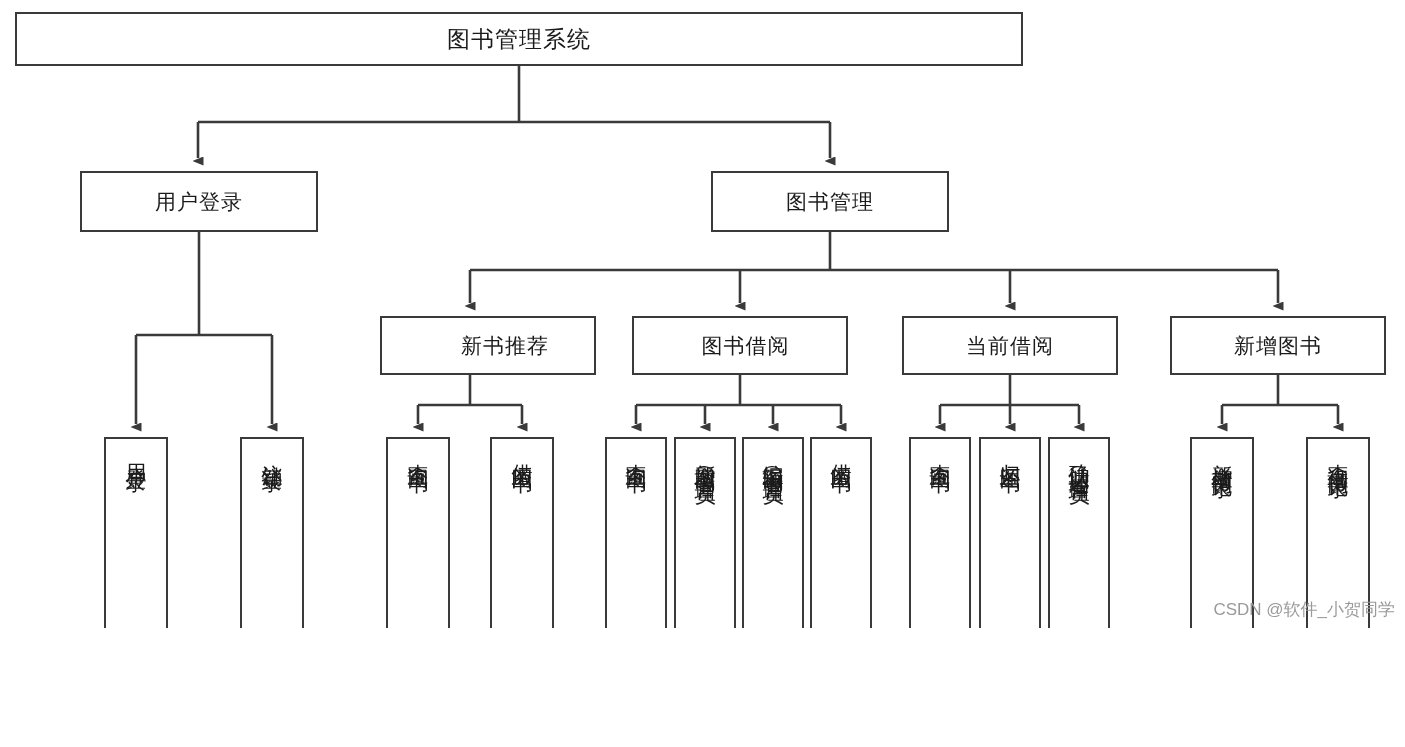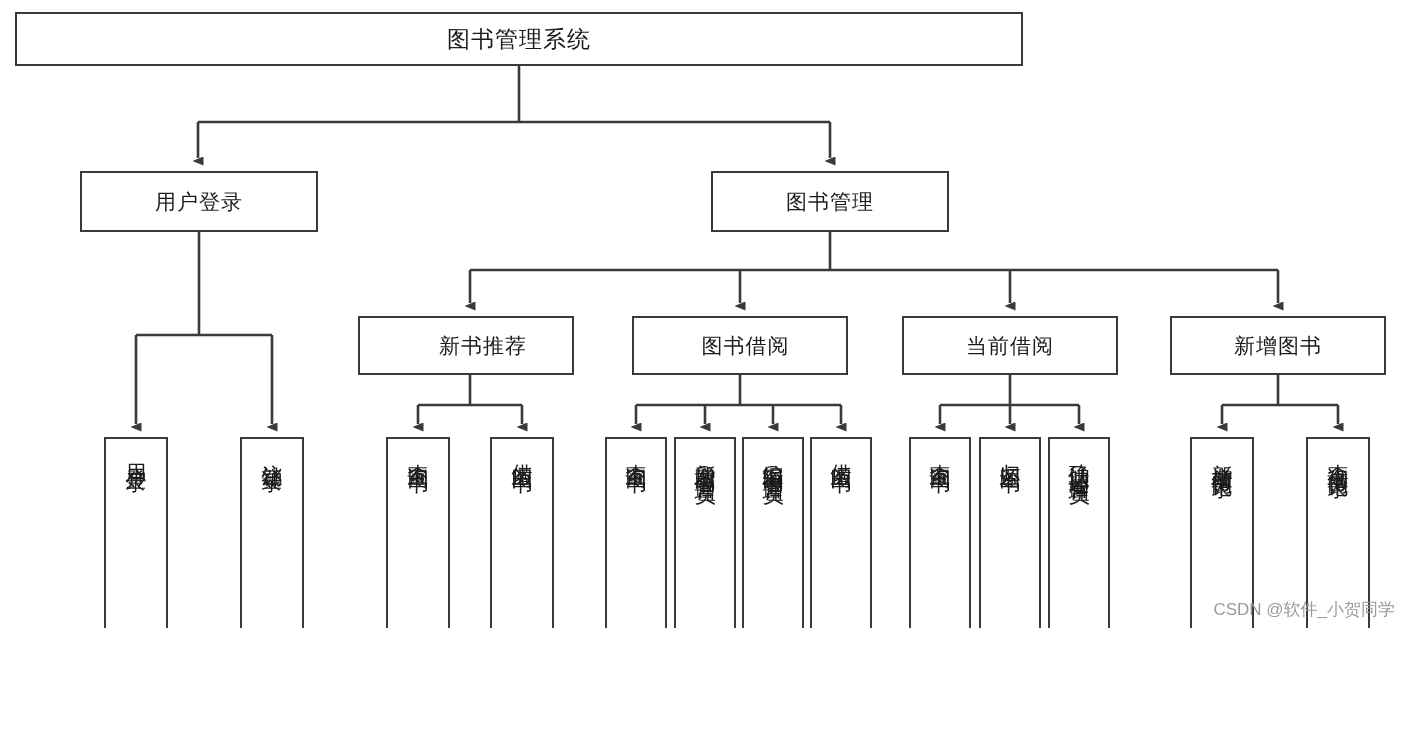--- a/index.html
+++ b/index.html
@@ -130,21 +130,21 @@
   </div>
 
   <div class="node level2" style="left:80px; top:171px; width:238px; height:61px;">
     <span class="htext">用户登录</span>
   </div>
 
   <div class="node level2" style="left:711px; top:171px; width:238px; height:61px;text-align:center;">
     <span class="htext">图书管理</span>
   </div>
 
-  <div class="node level2" style="left:358px; top:316px; width:216px; height:59px;padding-left:34px;">
+  <div class="node level2" style="left:380px; top:316px; width:216px; height:59px;padding-left:34px;">
     <span class="htext">新书推荐</span>
   </div>
 
   <div class="node level2" style="left:632px; top:316px; width:216px; height:59px;padding-left:11px;">
     <span class="htext">图书借阅</span>
   </div>
 
   <div class="node level2" style="left:902px; top:316px; width:216px; height:59px;">
     <span class="htext">当前借阅</span>
   </div>

